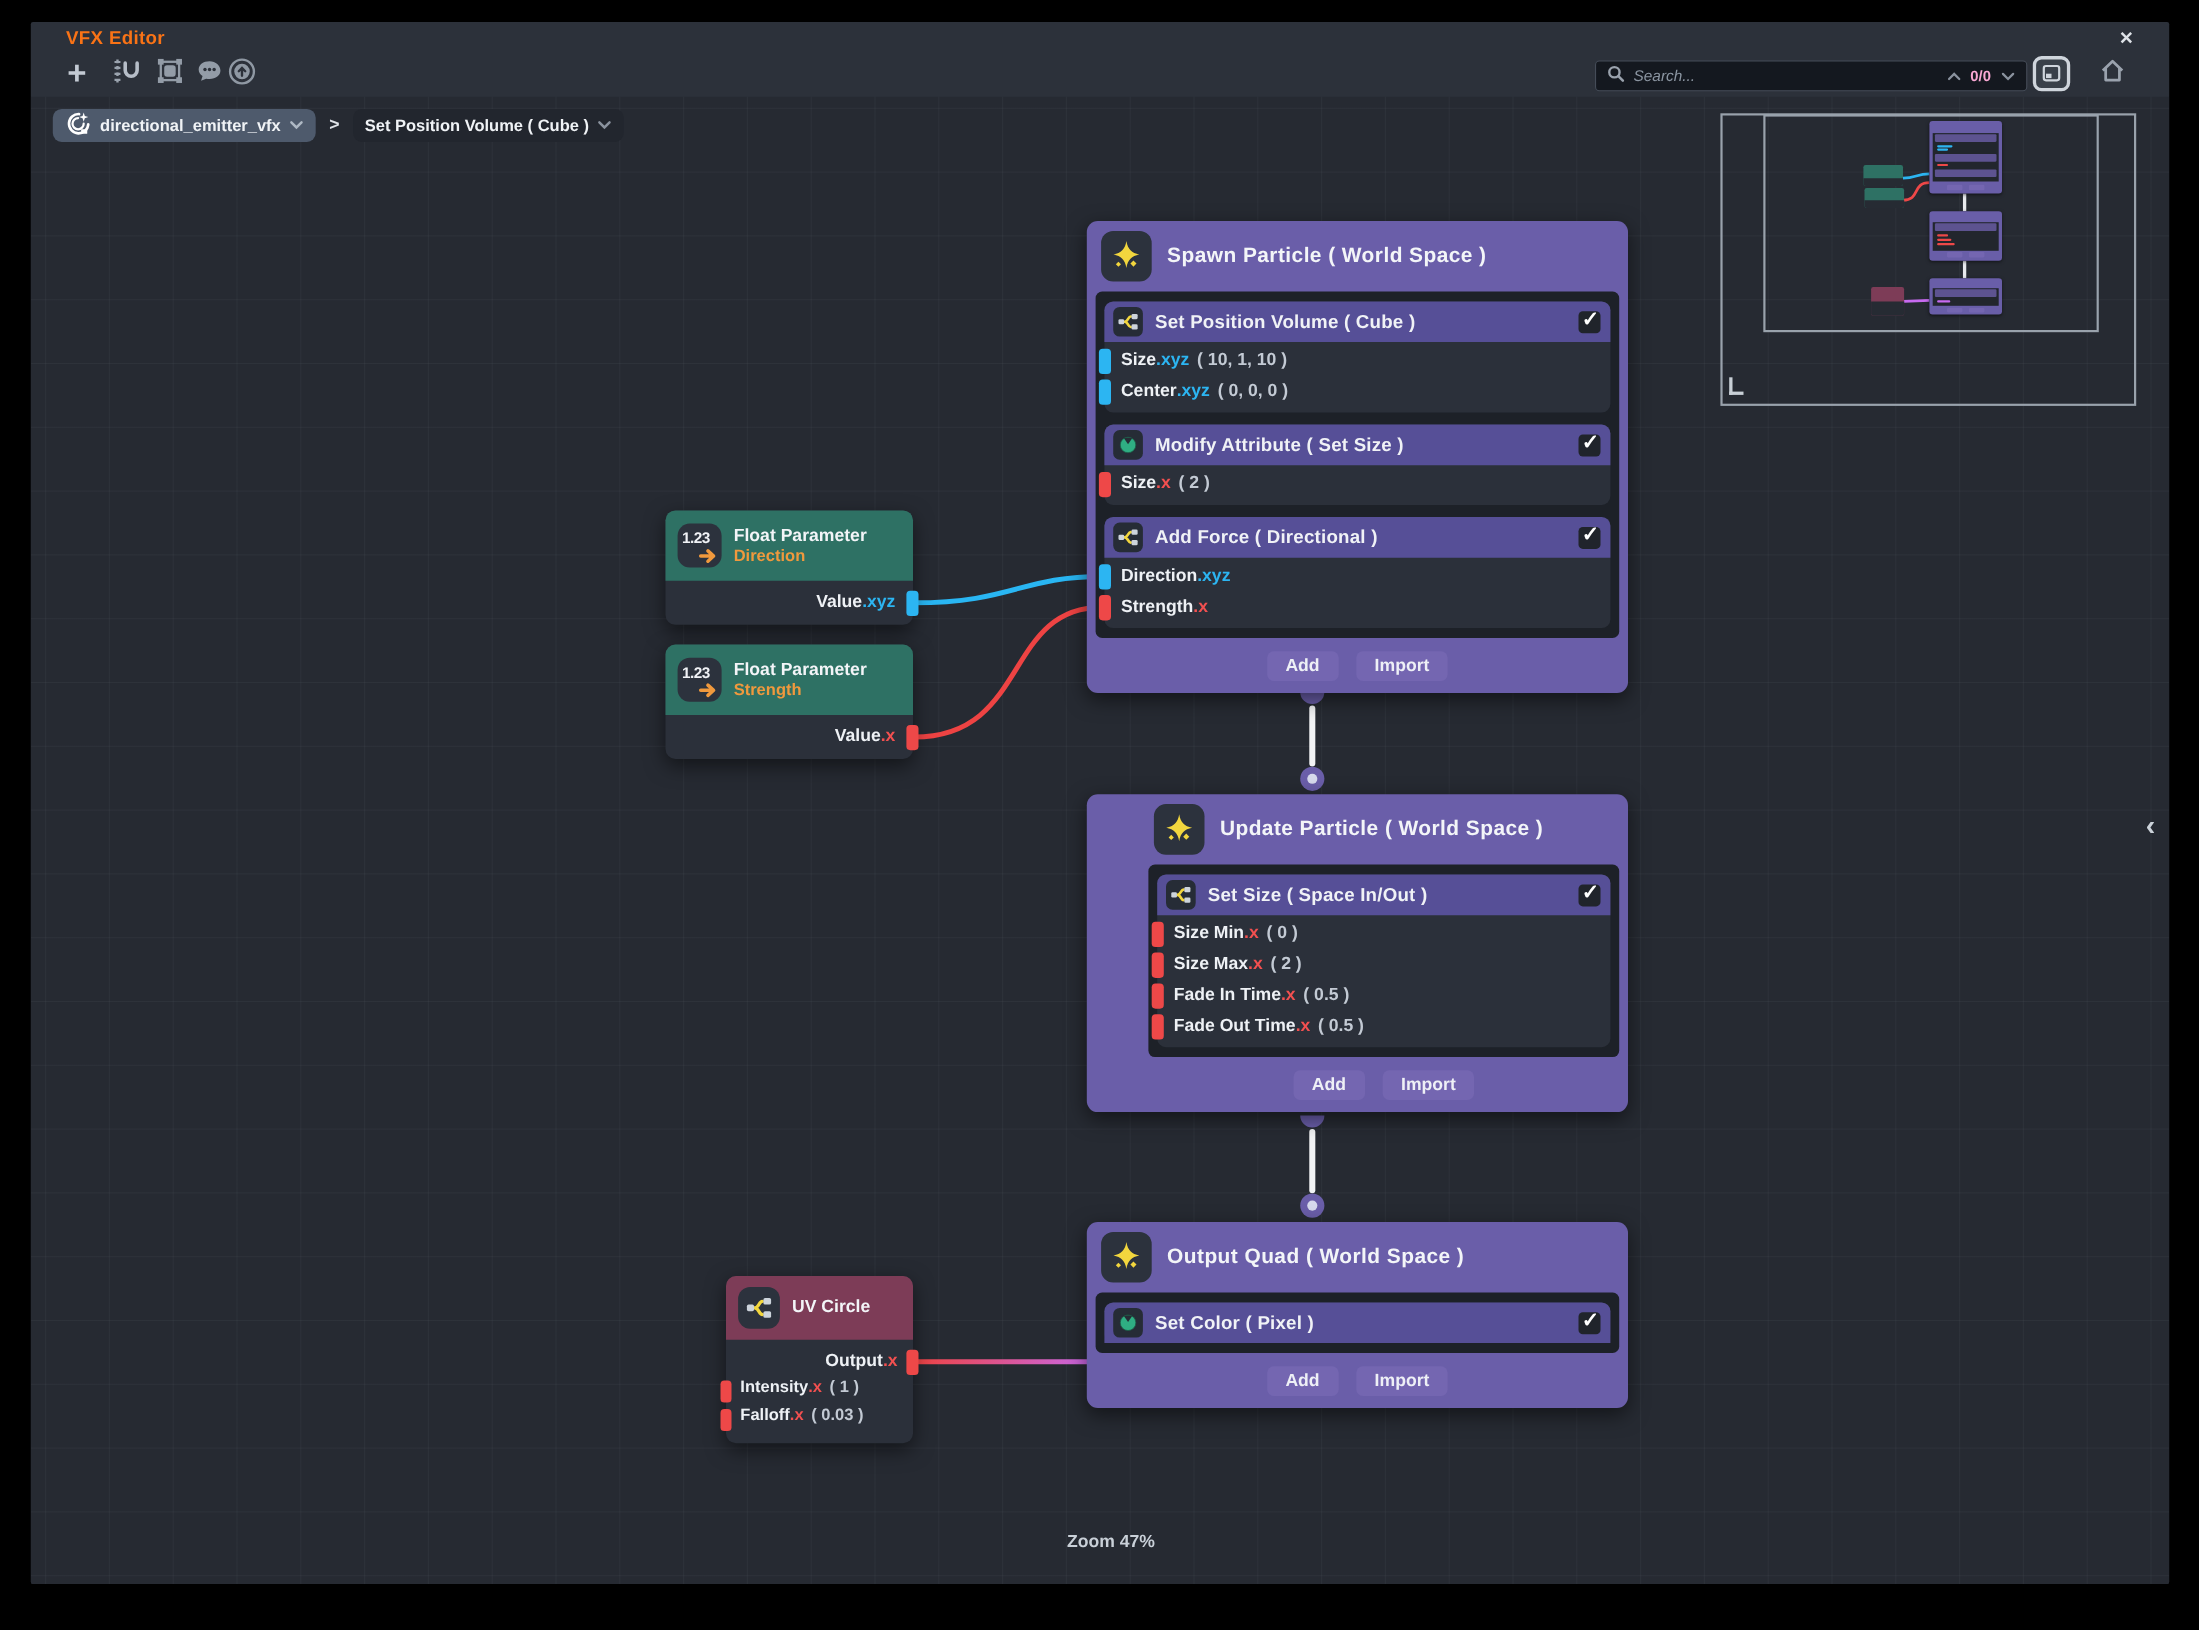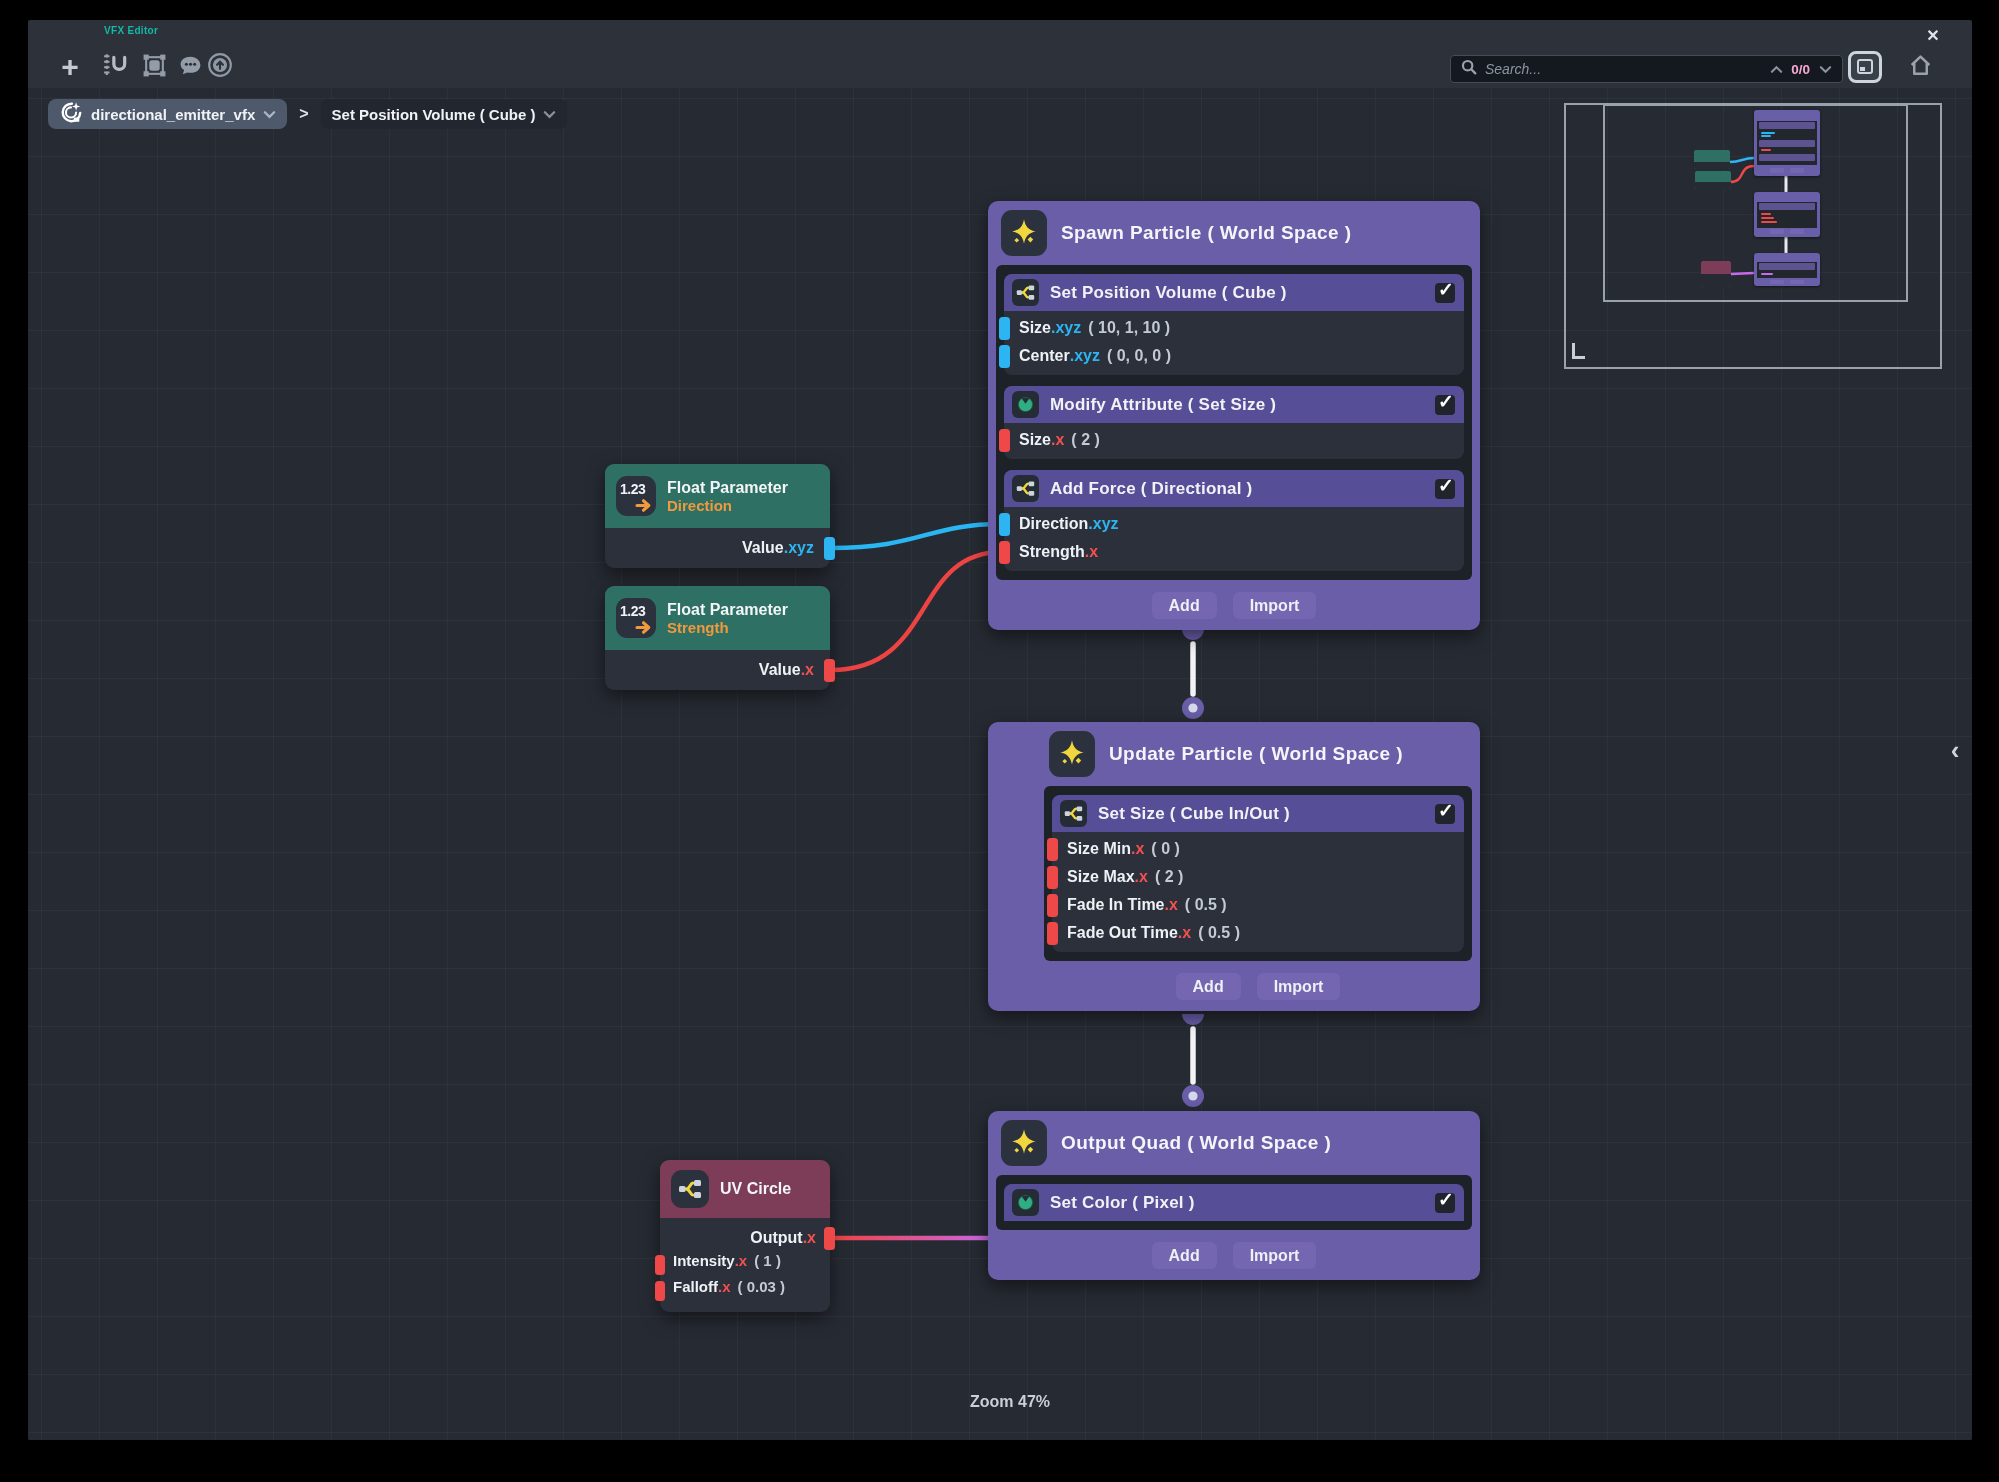--- a/index.html
+++ b/index.html
@@ -4,21 +4,21 @@
 <style>
   * { margin:0; padding:0; box-sizing:border-box; }
   html,body { background:#000; width:1999px; height:1482px; overflow:hidden;
     font-family:"Liberation Sans", sans-serif; }
   .stage { position:absolute; inset:0; width:1999px; height:1482px; background:#000; }
 
   
   .window { position:absolute; left:28px; top:20px; width:1944px; height:1420px;
     background:#2c313a; border-radius:2px; overflow:hidden; }
   .titlebar { position:absolute; left:0; top:0; right:0; height:26px; }
-  .titlebar .wtitle { position:absolute; left:32px; top:5px; font-size:10px; font-weight:bold; color:#14b8a6; letter-spacing:.3px;margin-left:44px; }
+  .titlebar .wtitle { position:absolute; left:32px; top:5px; font-size:17px; font-weight:bold; color:#f97316; letter-spacing:.3px; }
   .close-btn { position:absolute; right:29px; top:6px; width:20px; height:20px; color:#dfe3e8;
     font-size:16px; font-weight:bold; text-align:center; line-height:20px; cursor:pointer; }
   .toolbar { position:absolute; left:0; top:26px; right:0; height:42px; }
   .tool-ic { position:absolute; top:7px; width:28px; height:28px; display:flex; align-items:center; justify-content:center; cursor:pointer; }
   .plus-glyph { font-size:30px; font-weight:bold; color:#c3cad3; line-height:26px; }
 
   .searchbox { position:absolute; left:1422px; top:9px; width:393px; height:28px; background:#14181f;
     border:1px solid #454c58; border-radius:4px; display:flex; align-items:center; padding:0 9px; gap:7px; }
   .searchbox input { flex:1; min-width:20px; background:transparent; border:none; outline:none;
     color:#dfe3e8; font-size:14px; font-family:"Liberation Sans", sans-serif; }
@@ -378,21 +378,21 @@
         <div class="block">
           <div class="bhead">
             <span class="btile">
               <svg width="19" height="19" viewBox="0 0 24 24">
                 <path d="M8 12 C12 12 12 6 15 6 M8 12 C12 12 12 18 15 18" stroke="#f2d63e" stroke-width="3" fill="none" stroke-linecap="round"></path>
                 <rect x="1" y="9" width="6.5" height="6" rx="1.5" fill="#cdd4dc"></rect>
                 <rect x="16" y="3" width="7" height="6" rx="1.5" fill="#cdd4dc"></rect>
                 <rect x="16" y="15" width="7" height="6" rx="1.5" fill="#cdd4dc"></rect>
               </svg>
             </span>
-            <span class="btitle">Set Size ( Cube In/Out )</span>
+            <span class="btitle">Set Size ( Space In/Out )</span>
             <span class="checkbox">
                   <span class="check">✓</span>
                 </span>
           </div>
           <div class="rows">
             <div class="row">
               <span class="port port-l p-float"></span>
               <span class="lbl">Size Min</span>
                   <span class="sfx c-float">.x</span>
                   <span class="val">( 0 )</span>

